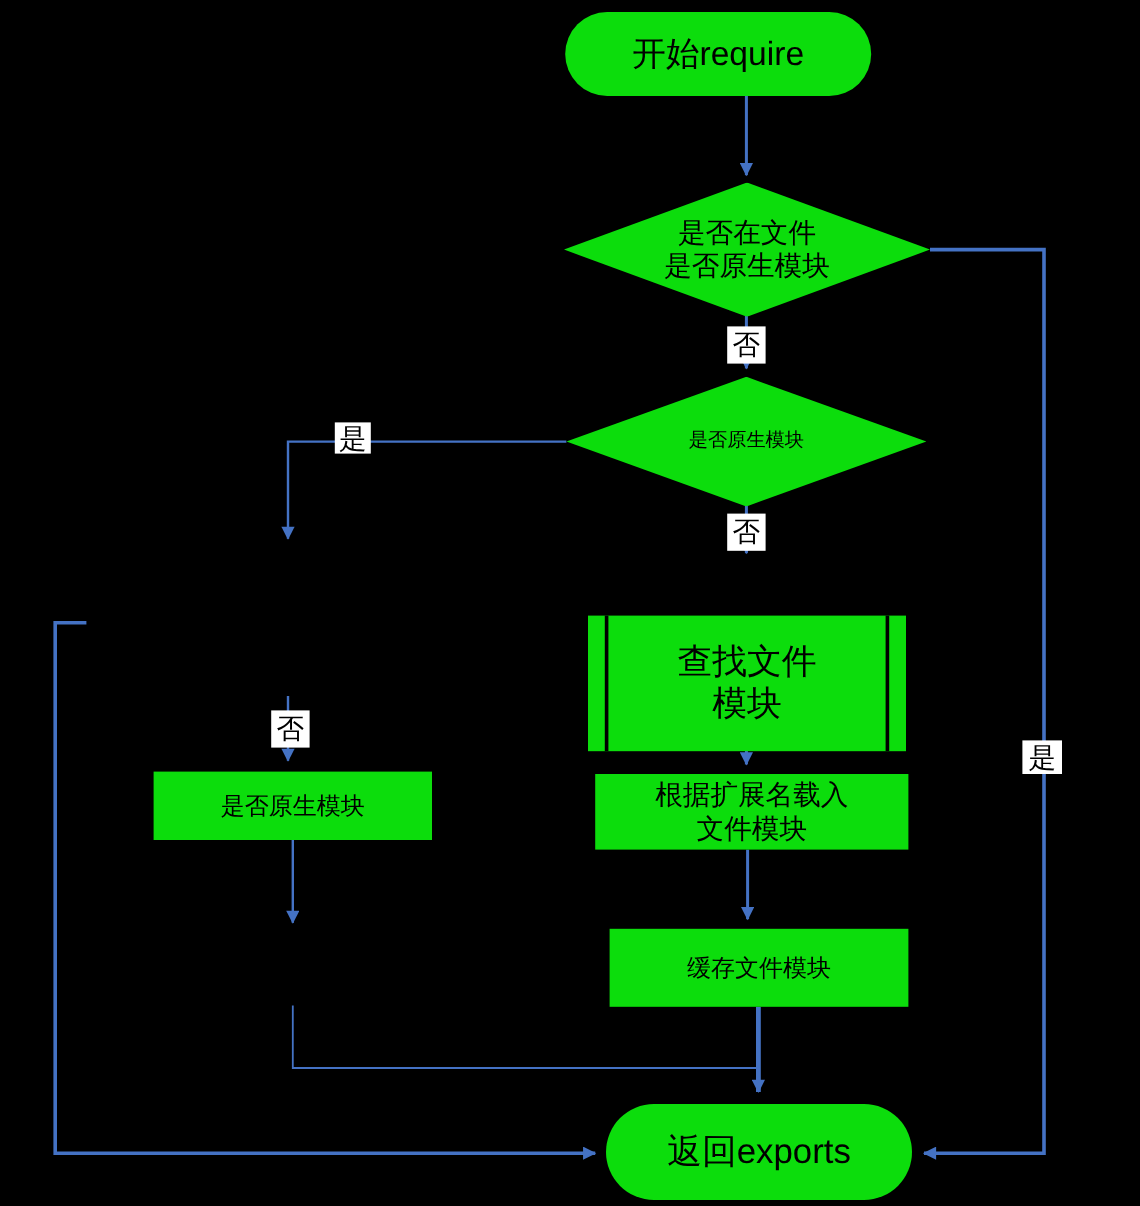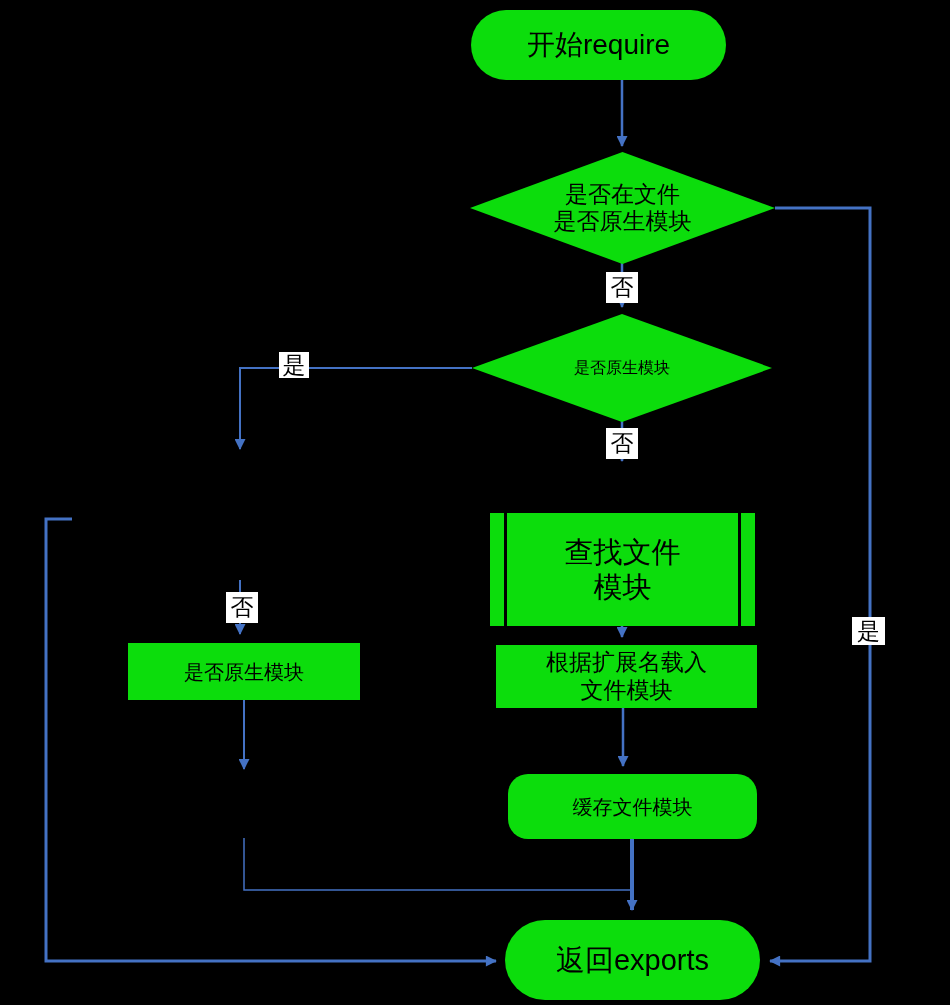--- a/index.html
+++ b/index.html
@@ -145,21 +145,21 @@
   <div class="node process" style="left:128px; top:643px; width:232px; height:57px;">
     <span>是否原生模块</span>
   </div>
 
 
   <div class="node process fs18 multiline" style="left:496px; top:645px; width:261px; height:63px;">
     <span>根据扩展名载入</span>
     <span>文件模块</span>
   </div>
 
-  <div class="node process" style="left:508px; top:774px; width:249px; height:65px;border-radius:20px;">
+  <div class="node process" style="left:508px; top:774px; width:249px; height:65px;">
     <span>缓存文件模块</span>
   </div>
 
   <div class="node pill" style="left:505px; top:920px; width:255px; height:80px; font-size:29px;">
     <span>返回exports</span>
   </div>
 
 </div>
 
 </body></html>

